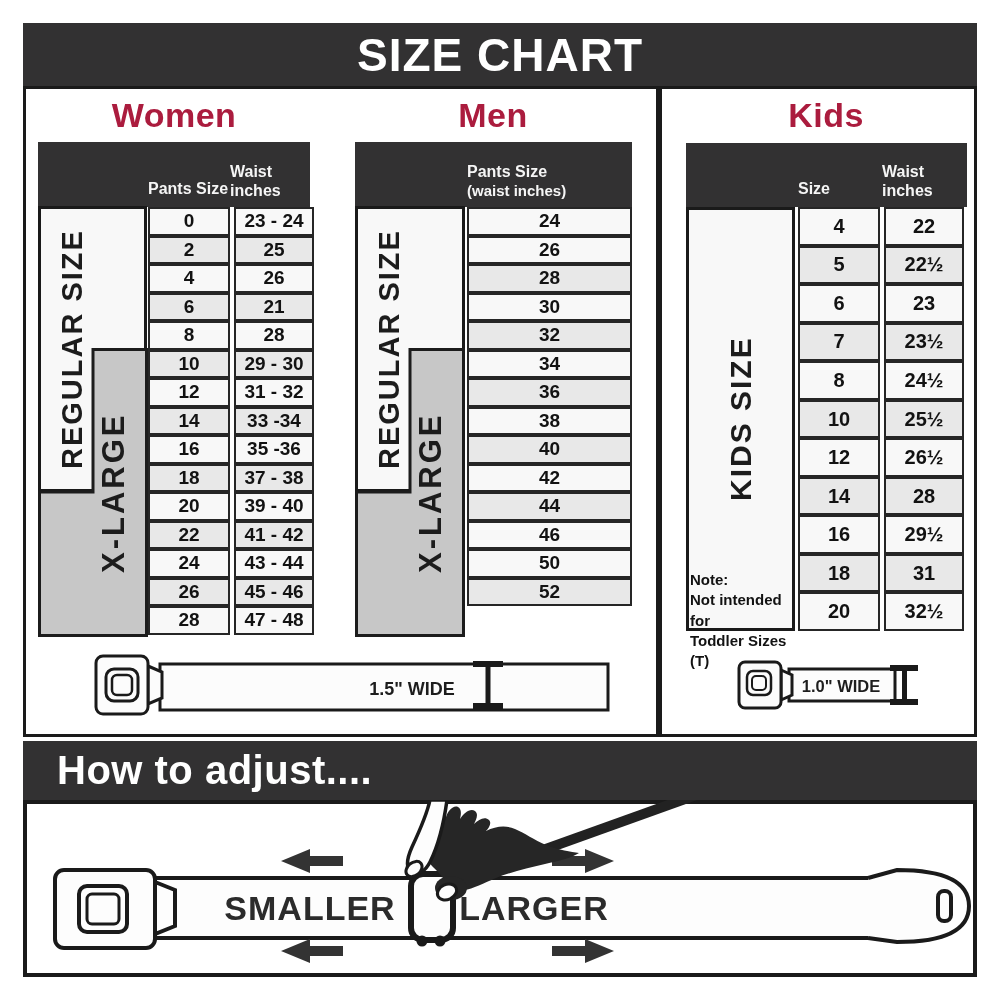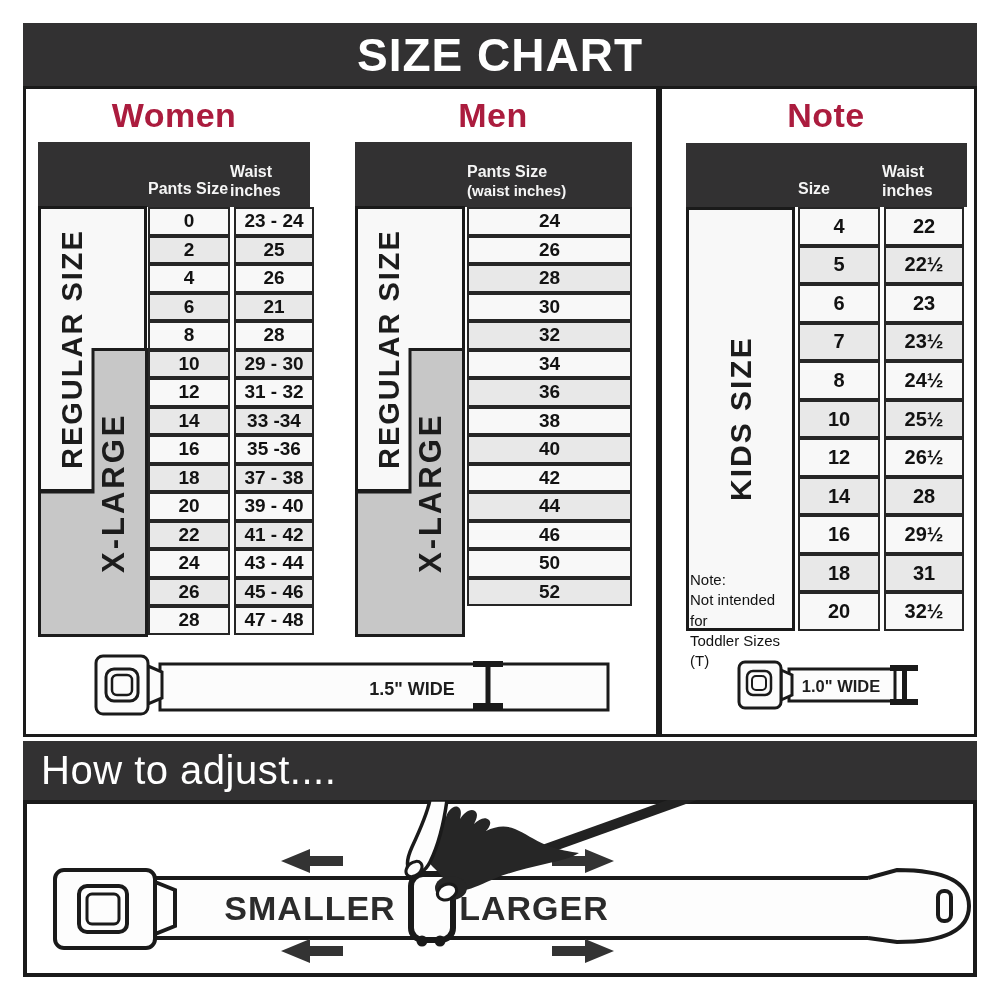--- a/index.html
+++ b/index.html
@@ -6,21 +6,21 @@
   #canvas{
     position:relative;width:1000px;height:1000px;background:#ffffff;
     font-family:"Liberation Sans","DejaVu Sans",sans-serif;overflow:hidden;
   }
   .abs{position:absolute;}
   .banner{
     background:#323132;color:#fff;display:flex;align-items:center;
   }
   .banner.center{justify-content:center;align-items:center;}
   .banner-title{font-size:46px;font-weight:bold;letter-spacing:1px;}
-  .banner2-title{font-size:40px;font-weight:normal;padding-left:18px;letter-spacing:0.5px;}
+  .banner2-title{font-size:40px;font-weight:bold;padding-left:34px;letter-spacing:0.5px;}
   .frame{
     border:3px solid #1a1a1a;box-sizing:border-box;background:transparent;pointer-events:none;
   }
   .frame4{border:4px solid #1a1a1a;box-sizing:border-box;}
   .divider{background:#1a1a1a;}
   .sec-heading{
     color:#AB1C3E;font-size:34px;font-weight:bold;text-align:center;letter-spacing:0.5px;
   }
   .thead{
     background:#323132;color:#f5f5f5;box-sizing:border-box;
@@ -46,39 +46,39 @@
   }
   .vlabel{
     display:flex;align-items:center;justify-content:center;
     writing-mode:vertical-rl;transform:rotate(180deg);
     font-weight:bold;color:#1c1c1c;letter-spacing:2px;white-space:nowrap;
   }
   .vlabel.reg{font-size:29px;}
   .vlabel.xl{font-size:31px;letter-spacing:3px;}
   .vlabel.kids{font-size:30px;}
   .note{
-    font-size:15px;color:#121212;line-height:1.35;font-weight:400;
+    font-size:15px;color:#121212;line-height:1.35;font-weight:700;
   }
   svg text{font-family:"Liberation Sans","DejaVu Sans",sans-serif;}
 </style>
 </head>
 <body>
 
 <div id="canvas">
 
   <div class="abs banner center" style="left:23px;top:23px;width:954px;height:63px;">
     <span class="banner-title">SIZE CHART</span>
   </div>
 
   <div class="abs frame" style="left:23px;top:86px;width:954px;height:651px;"></div>
   <div class="abs divider" style="left:656px;top:86px;width:6px;height:651px;"></div>
 
   <div class="abs sec-heading" style="left:393px;top:96px;width:200px;">Men</div>
   <div class="abs sec-heading" style="left:74px;top:96px;width:200px;">Women</div>
-  <div class="abs sec-heading" style="left:726px;top:96px;width:200px;">Note</div>
+  <div class="abs sec-heading" style="left:726px;top:96px;width:200px;">Kids</div>
 
   <div class="abs thead" style="left:38px;top:142px;width:272px;height:65px;">
     <span class="hlabel" style="left:110px;bottom:8px;width:82px;">Pants Size</span>
     <span class="hlabel" style="left:192px;bottom:6px;width:80px;">
       <span>Waist</span><br>
       <span>inches</span>
     </span>
   </div>
   <div class="abs label-box" style="left:38px;top:206px;width:109px;height:286px;"></div>
   <svg class="abs" style="left:38px;top:348px;" width="110" height="289" viewBox="0 0 110 289">

